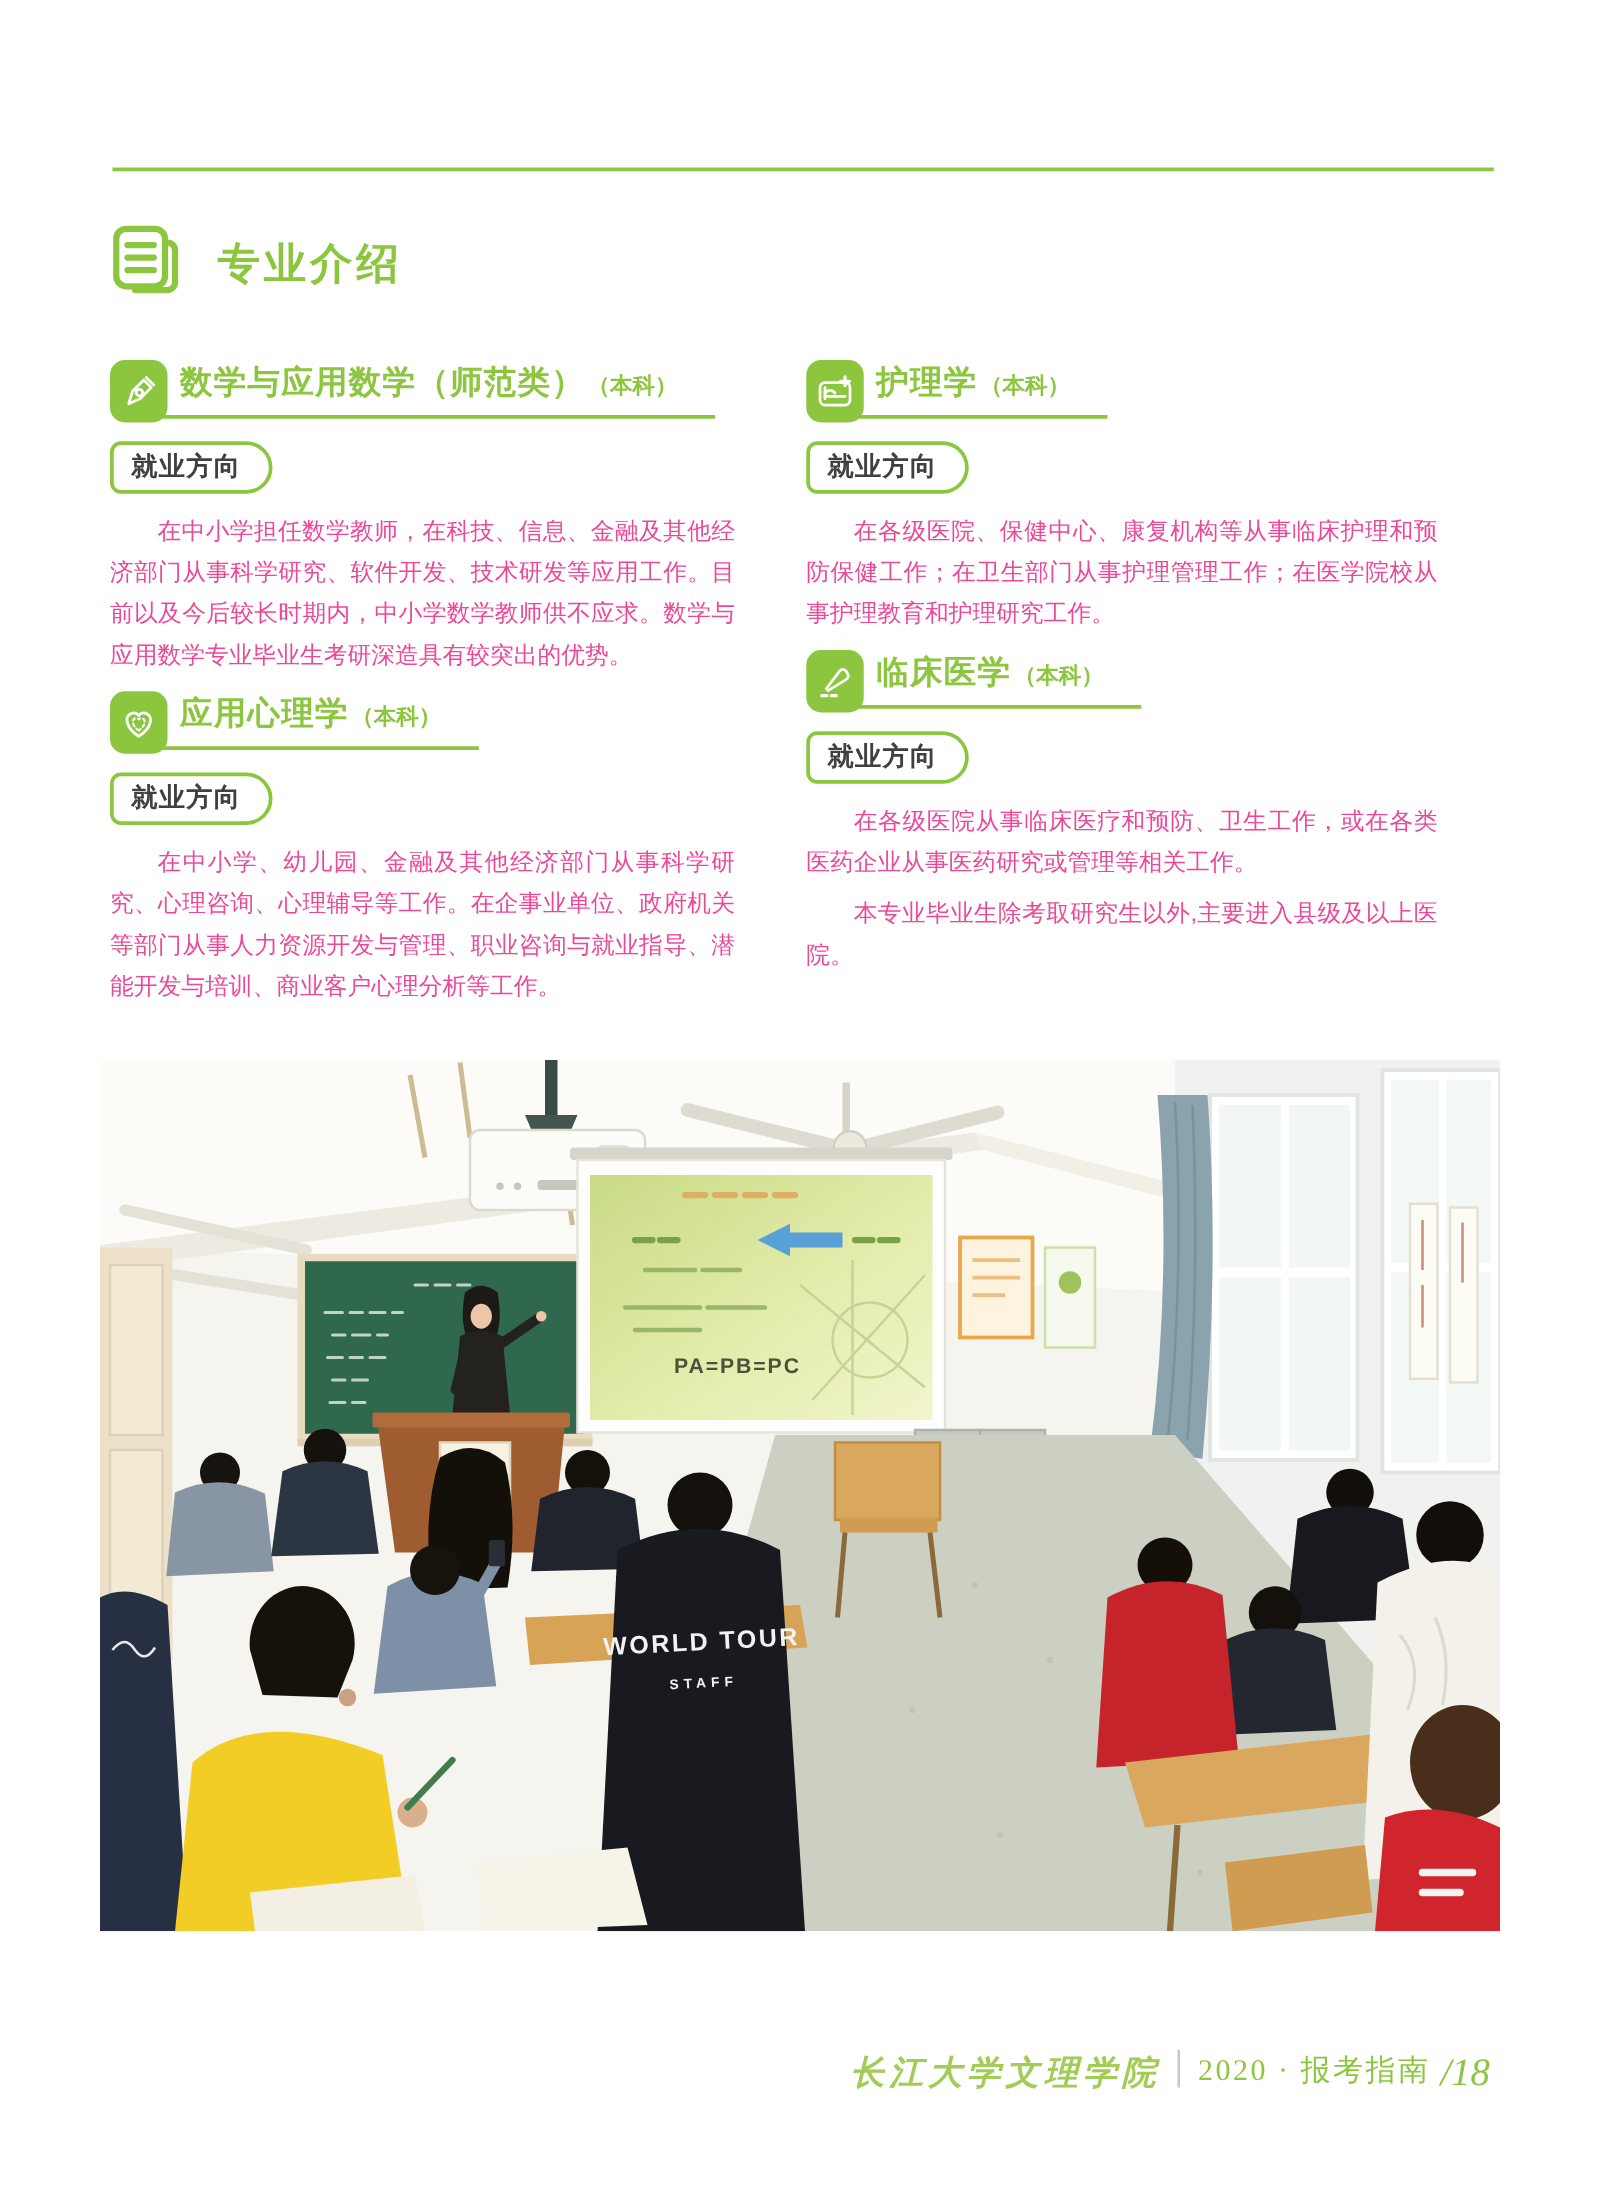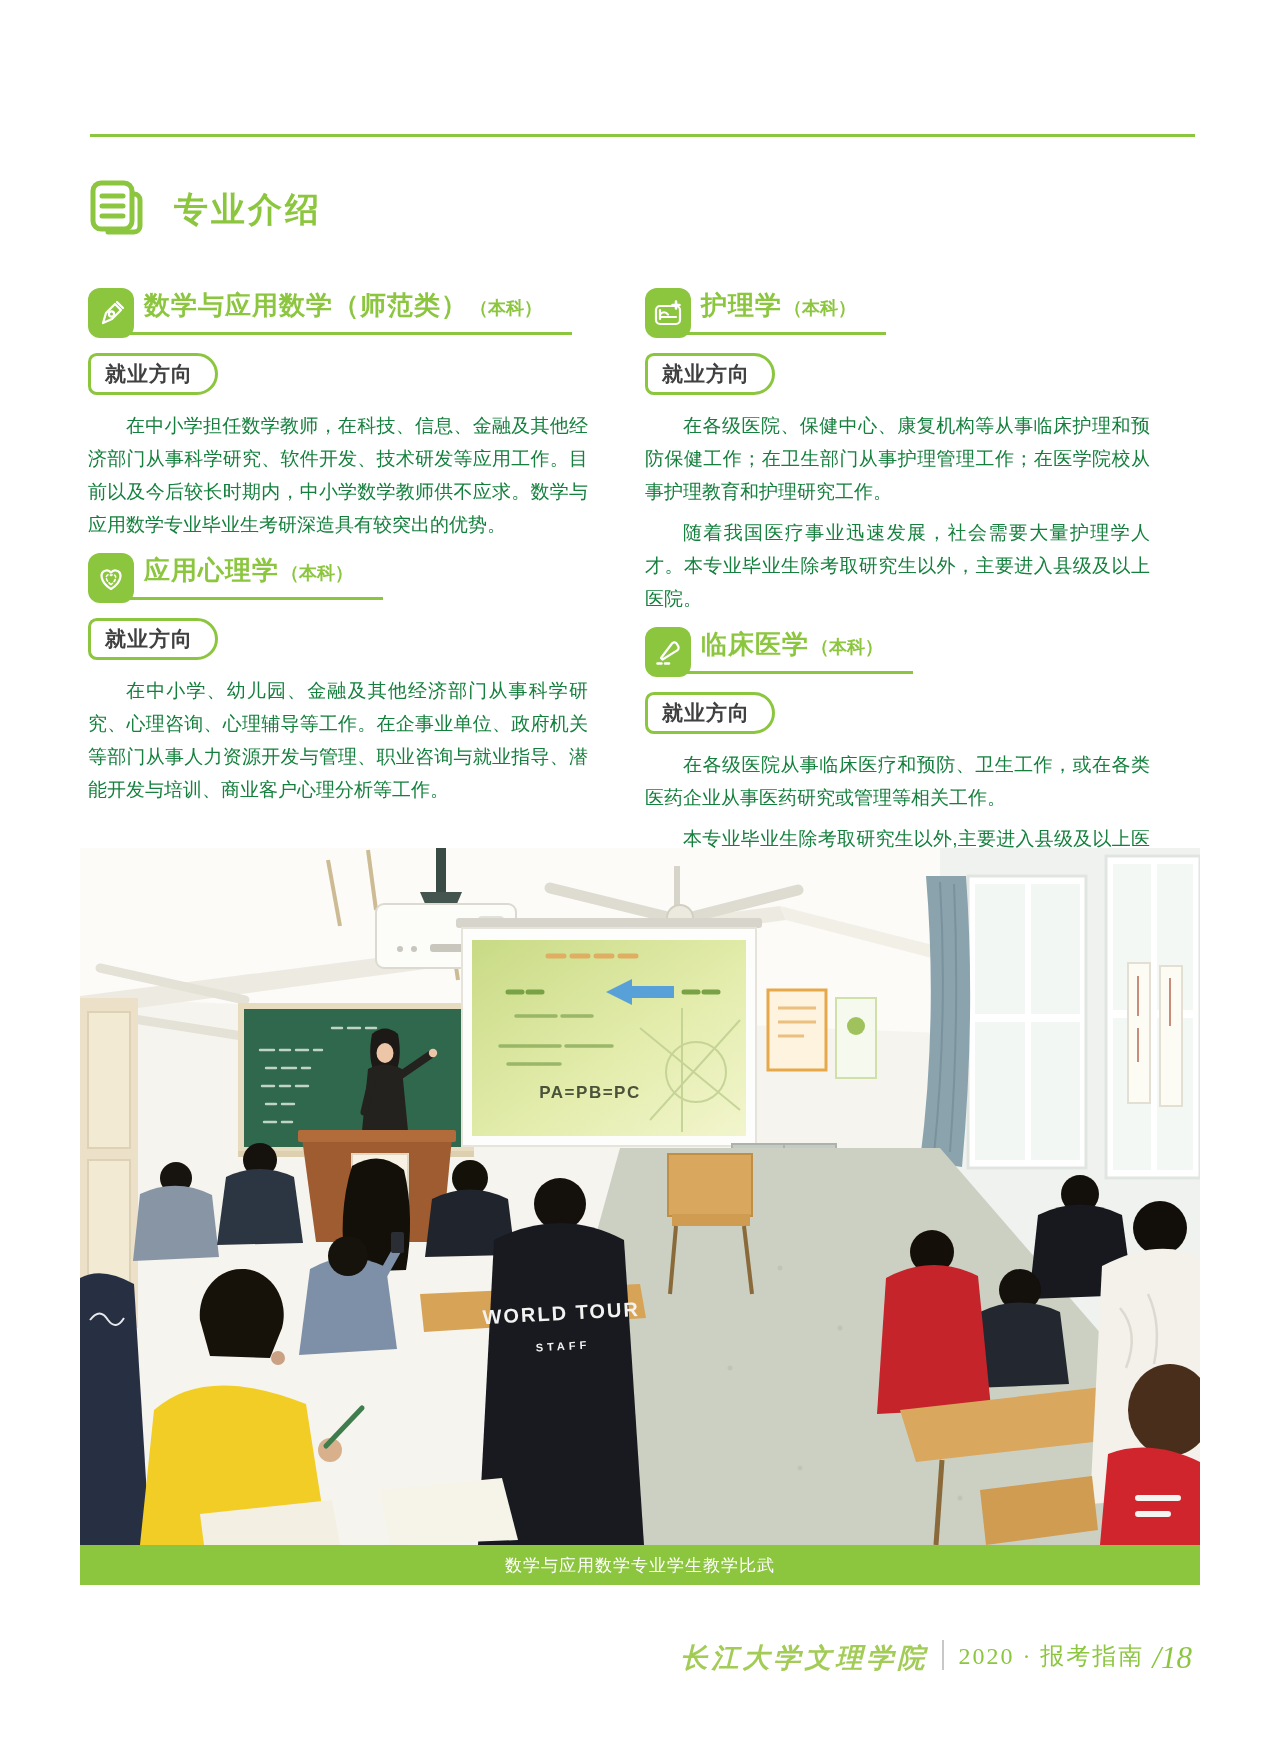--- a/index.html
+++ b/index.html
@@ -36,21 +36,21 @@
     font-size:18px;color:#8cc63f;margin-left:2px;white-space:nowrap;
   }
   .badge{
     display:inline-block;margin-top:18px;border:3px solid #8cc63f;
     border-radius:10px 24px 24px 10px;padding:6px 22px 6px 14px;
     color:#404040;font-weight:bold;font-size:21px;letter-spacing:1px;line-height:1.15;
     background:#fff;
   }
   .col p{
     margin:14px 0 0 0;font-size:19px;line-height:33px;text-align:justify;
-    text-indent:2em;color:#15803d;
+    text-indent:2em;color:#ec4899;
   }
   .col p + p{margin-top:8px;}
   .photo{
     position:absolute;left:80px;top:848px;width:1120px;margin:0;
     display:flex;flex-direction:column;
   }
   .photo svg{display:block;}
   .caption{
     height:40px;background:#8cc63f;color:#ffffff;font-size:17px;letter-spacing:1px;
     display:flex;align-items:center;justify-content:center;
@@ -149,21 +149,20 @@
             </g>
           </svg>
         </span>
         <div class="title-wrap">
           <span class="sec-title">护理学</span>
           <span class="sec-degree">（本科）</span>
         </div>
       </div>
       <div class="badge">就业方向</div>
       <p>在各级医院、保健中心、康复机构等从事临床护理和预防保健工作；在卫生部门从事护理管理工作；在医学院校从事护理教育和护理研究工作。</p>
-      <p>随着我国医疗事业迅速发展，社会需要大量护理学人才。本专业毕业生除考取研究生以外，主要进入县级及以上医院。</p>
     </section>
 
     <section>
       <div class="sec-head">
         <span class="icon-tile">
           <svg width="30" height="30" viewBox="0 0 30 30">
             <g stroke="#ffffff" fill="none" stroke-width="2.2" stroke-linejoin="round" stroke-linecap="round">
               <path d="M8,21 L19,6.5 c1.4,-1.8 4,-1.2 5,0.6 l1.2,2 c1,1.8 0.2,3.8 -1.8,4.8 L9.5,22.5 Z"></path>
               <path d="M4.5,26.5 h4 M12,26.5 h4" stroke-width="2.6"></path>
             </g>
@@ -411,21 +410,20 @@
         <path d="M1040,460 q20,24 6,60 M1068,446 q14,30 6,70" stroke="#ddd9d0" stroke-width="2.5" fill="none"></path>
 
         <ellipse cx="1090" cy="562" rx="42" ry="46" fill="#4a2e1c"></ellipse>
         <path d="M1028,606 q42,-16 92,8 v83 h-100 Z" fill="#d0252c"></path>
         <g stroke="#f4f4f2" stroke-width="6" stroke-linecap="round">
             <path d="M1058,650 h40 M1058,666 h30"></path>
           </g>
         <polygon points="900,642 1012,628 1018,682 906,697" fill="#cf9c52"></polygon>
       </g>
     </svg>
-    <figcaption class="caption">数学与应用数学专业学生教学比武</figcaption>
   </figure>
 
   <footer class="footer">
     <span class="f-college">长江大学文理学院</span>
     <span class="f-div"></span>
     <span class="f-edition">2020 · 报考指南</span>
     <span class="f-page">/18</span>
   </footer>
 
 </div>

